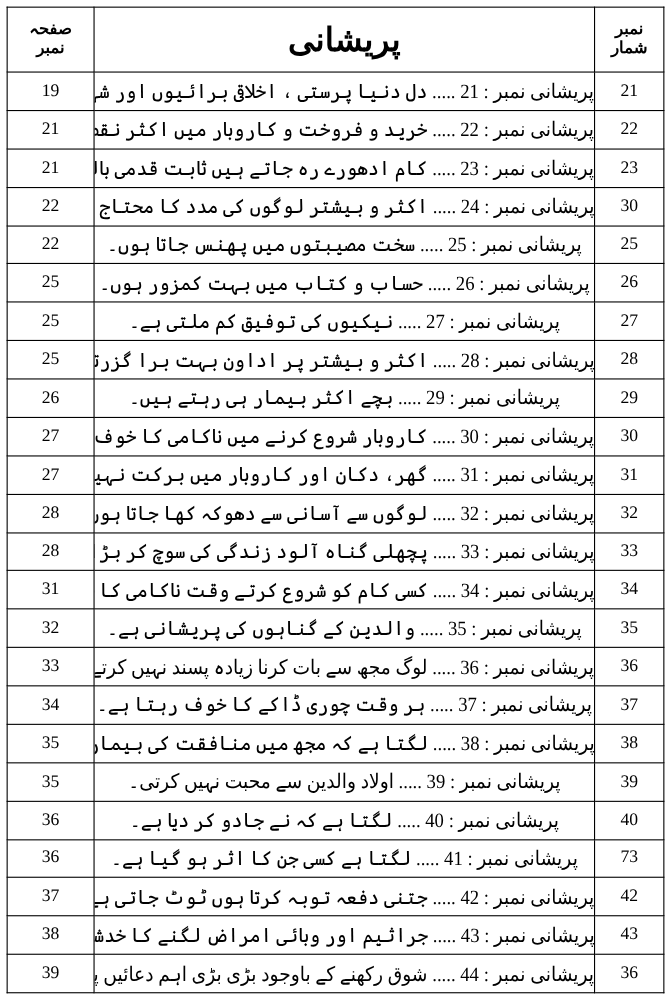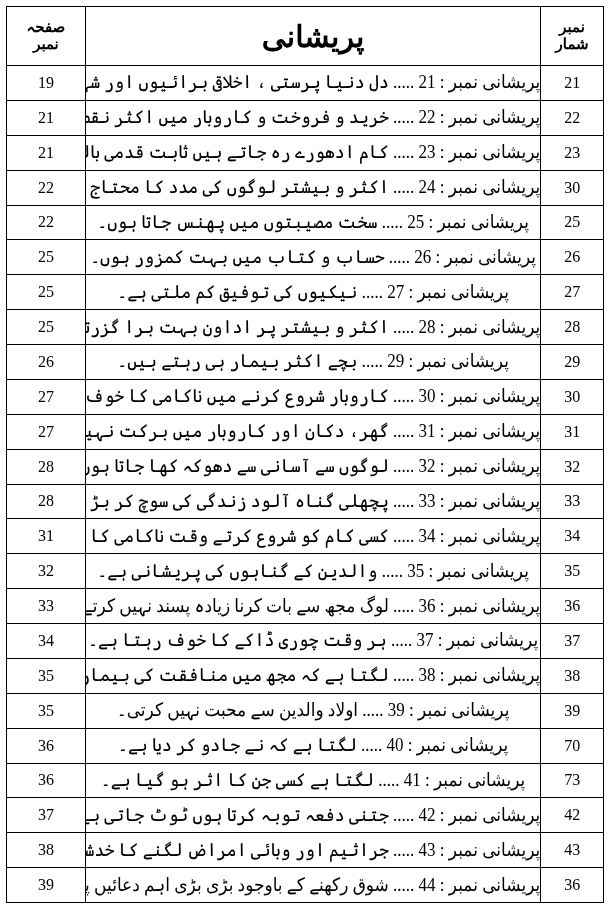--- a/index.html
+++ b/index.html
@@ -200,21 +200,21 @@
           <td class="num-cell">38</td>
         </tr>
         <tr>
           <td class="page-cell">35</td>
           <td class="text-cell"><span class="entry-line">پریشانی نمبر : 39 ..... اولاد والدین سے محبت نہیں کرتی۔</span></td>
           <td class="num-cell">39</td>
         </tr>
         <tr>
           <td class="page-cell">36</td>
           <td class="text-cell"><span class="entry-line">پریشانی نمبر : 40 ..... لگتا ہے کہ نے جادو کر دیا ہے۔</span></td>
-          <td class="num-cell">70</td>
+          <td class="num-cell">40</td>
         </tr>
         <tr>
           <td class="page-cell">36</td>
           <td class="text-cell"><span class="entry-line">پریشانی نمبر : 41 ..... لگتا ہے کسی جن کا اثر ہو گیا ہے۔</span></td>
           <td class="num-cell">73</td>
         </tr>
         <tr>
           <td class="page-cell">37</td>
           <td class="text-cell"><span class="entry-line">پریشانی نمبر : 42 ..... جتنی دفعہ توبہ کرتا ہوں ٹوٹ جاتی ہے۔</span></td>
           <td class="num-cell">42</td>

